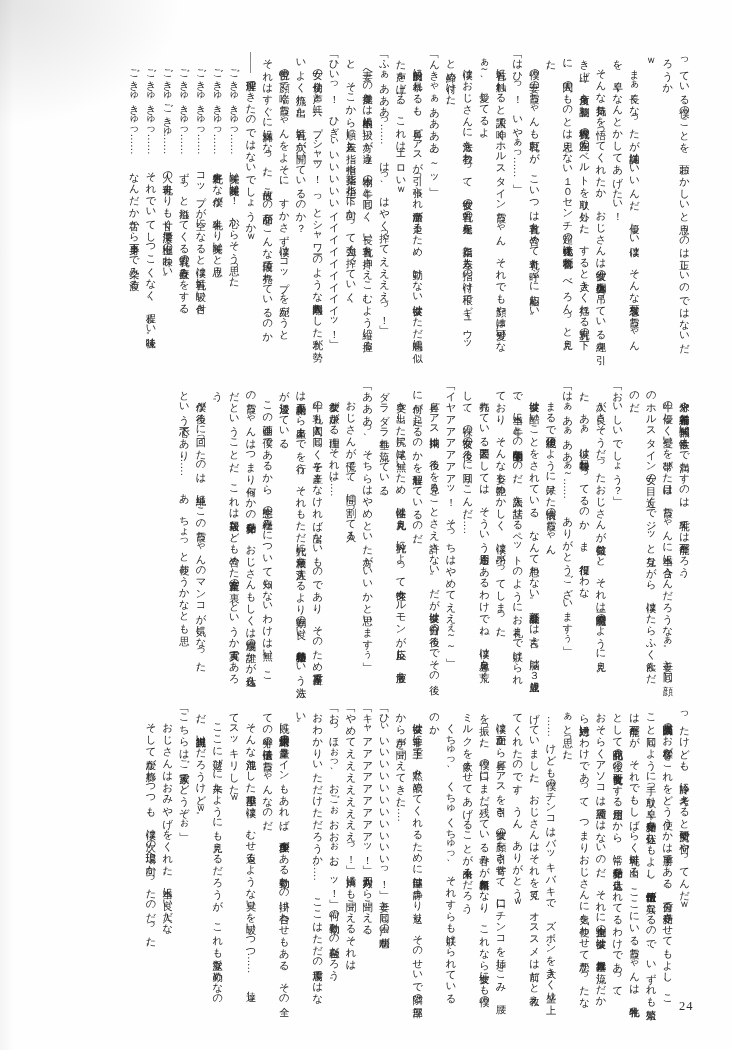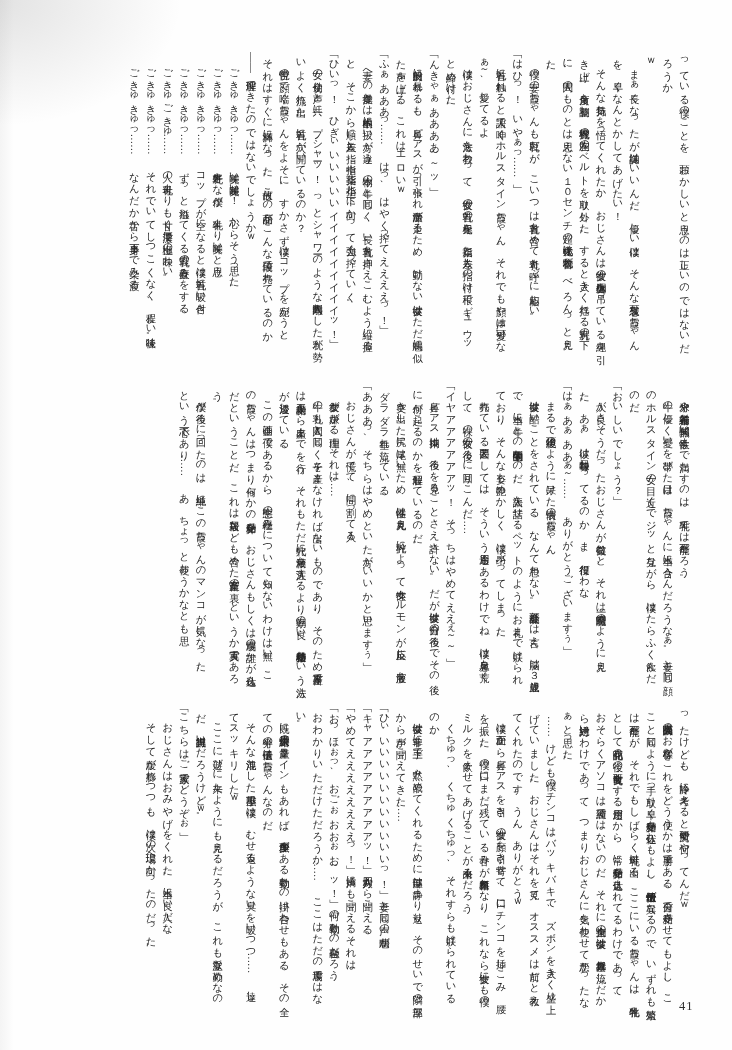--- a/index.html
+++ b/index.html
@@ -119,14 +119,14 @@
       <p class="">「おっほぉっ、おごぉおおぉお～ッ！」　何の動物との融合だろう。</p>
       <p class="">おわかりいただけただろうか……　ここはただの農場ではない。</p>
       <p class="indent">既に大量供給用の量産ラインもあれば、多少無理がある動物との掛け合わせもある。その全ての半分の遺伝子は霞ちゃんなのだ。</p>
       <p class="indent">そんな混沌とした獣小屋で僕は、むせ返るような臭いを吸いつつ……　達してスッキリしたｗ</p>
       <p class="indent">ここに遊びに来たようにも見えるだろうが、これも立派な勤めなのだ。説得力無いだろうけどｗ。</p>
       <p class="">「こちらはご家族でどうぞぉ」</p>
       <p class="indent">おじさんはおみやげをくれた。本当に良い人だな。</p>
       <p class="indent">そして腹が膨れつつも、僕は次の現場へ向かったのだった。</p>
     </section>
 
-  <div class="page-number">41</div>
+  <div class="page-number">24</div>
 </div>
 
 </body></html>

